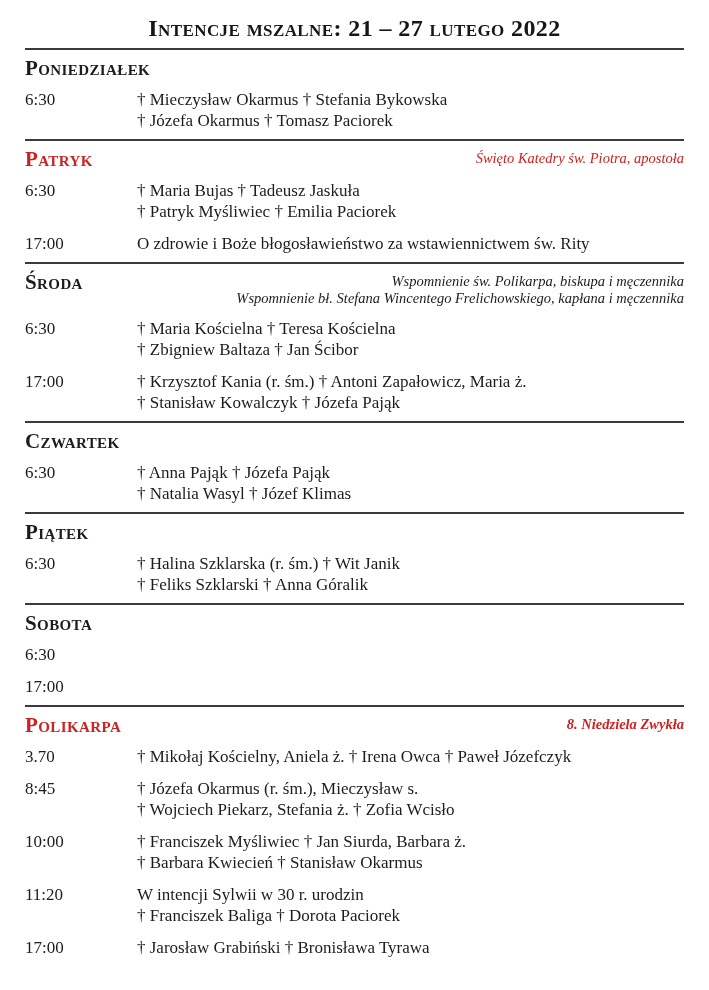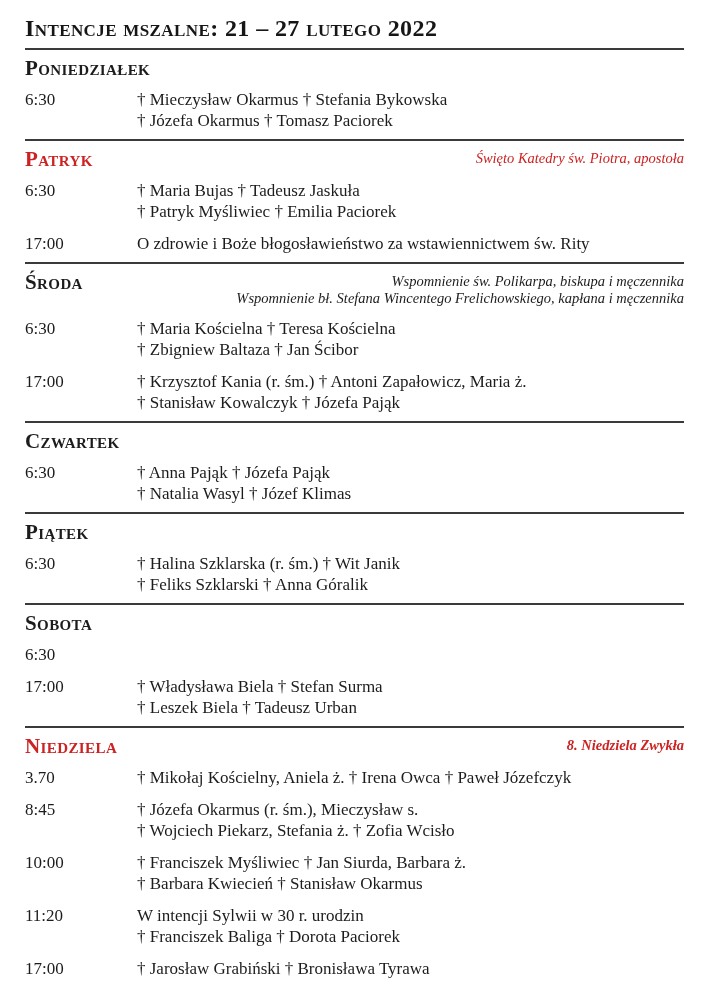--- a/index.html
+++ b/index.html
@@ -4,21 +4,21 @@
 <style>
   html, body { margin: 0; padding: 0; background: #ffffff; }
   body {
     width: 709px; height: 990px; overflow: hidden;
     font-family: "Liberation Serif", "DejaVu Serif", serif;
     color: #1c1c1c;
   }
   .page { box-sizing: border-box; width: 709px; padding: 13px 25px 0 25px; }
   .title {
     margin: 0 0 5px 0;
-    text-align: left;
+    text-align: center;
     font-size: 24px;
     line-height: 30px;
     font-weight: bold;
     font-variant: small-caps;
     letter-spacing: 0.4px;
     color: #161616;
   }
   .rule { border: none; border-top: 2px solid var(--rule, #3a3a3a); margin: 0; height: 0; }
   .day { padding: 8px 0 8px 0; }
   .day-head { display: flex; justify-content: space-between; align-items: flex-start; }
@@ -134,30 +134,26 @@
       <hr class="rule">
       <section class="day">
         <div class="day-head">
           <h2 class="day-name">Sobota</h2>
         </div>
         <div class="entry">
           <div class="time">6:30</div>
         </div>
         <div class="entry">
           <div class="time">17:00</div>
-          <div class="lines">
-            <div class="line">† Władysława Biela † Stefan Surma</div>
-            <div class="line">† Leszek Biela † Tadeusz Urban</div>
-          </div>
         </div>
       </section>
       <hr class="rule">
       <section class="day">
         <div class="day-head">
-          <h2 class="day-name red">Niedziela</h2>
+          <h2 class="day-name red">Polikarpa</h2>
           <div class="day-notes">
             <div class="note red bold">8. Niedziela Zwykła</div>
           </div>
         </div>
         <div class="entry">
           <div class="time">3.70</div>
           <div class="lines">
             <div class="line">† Mikołaj Kościelny, Aniela ż. † Irena Owca † Paweł Józefczyk</div>
           </div>
         </div>

